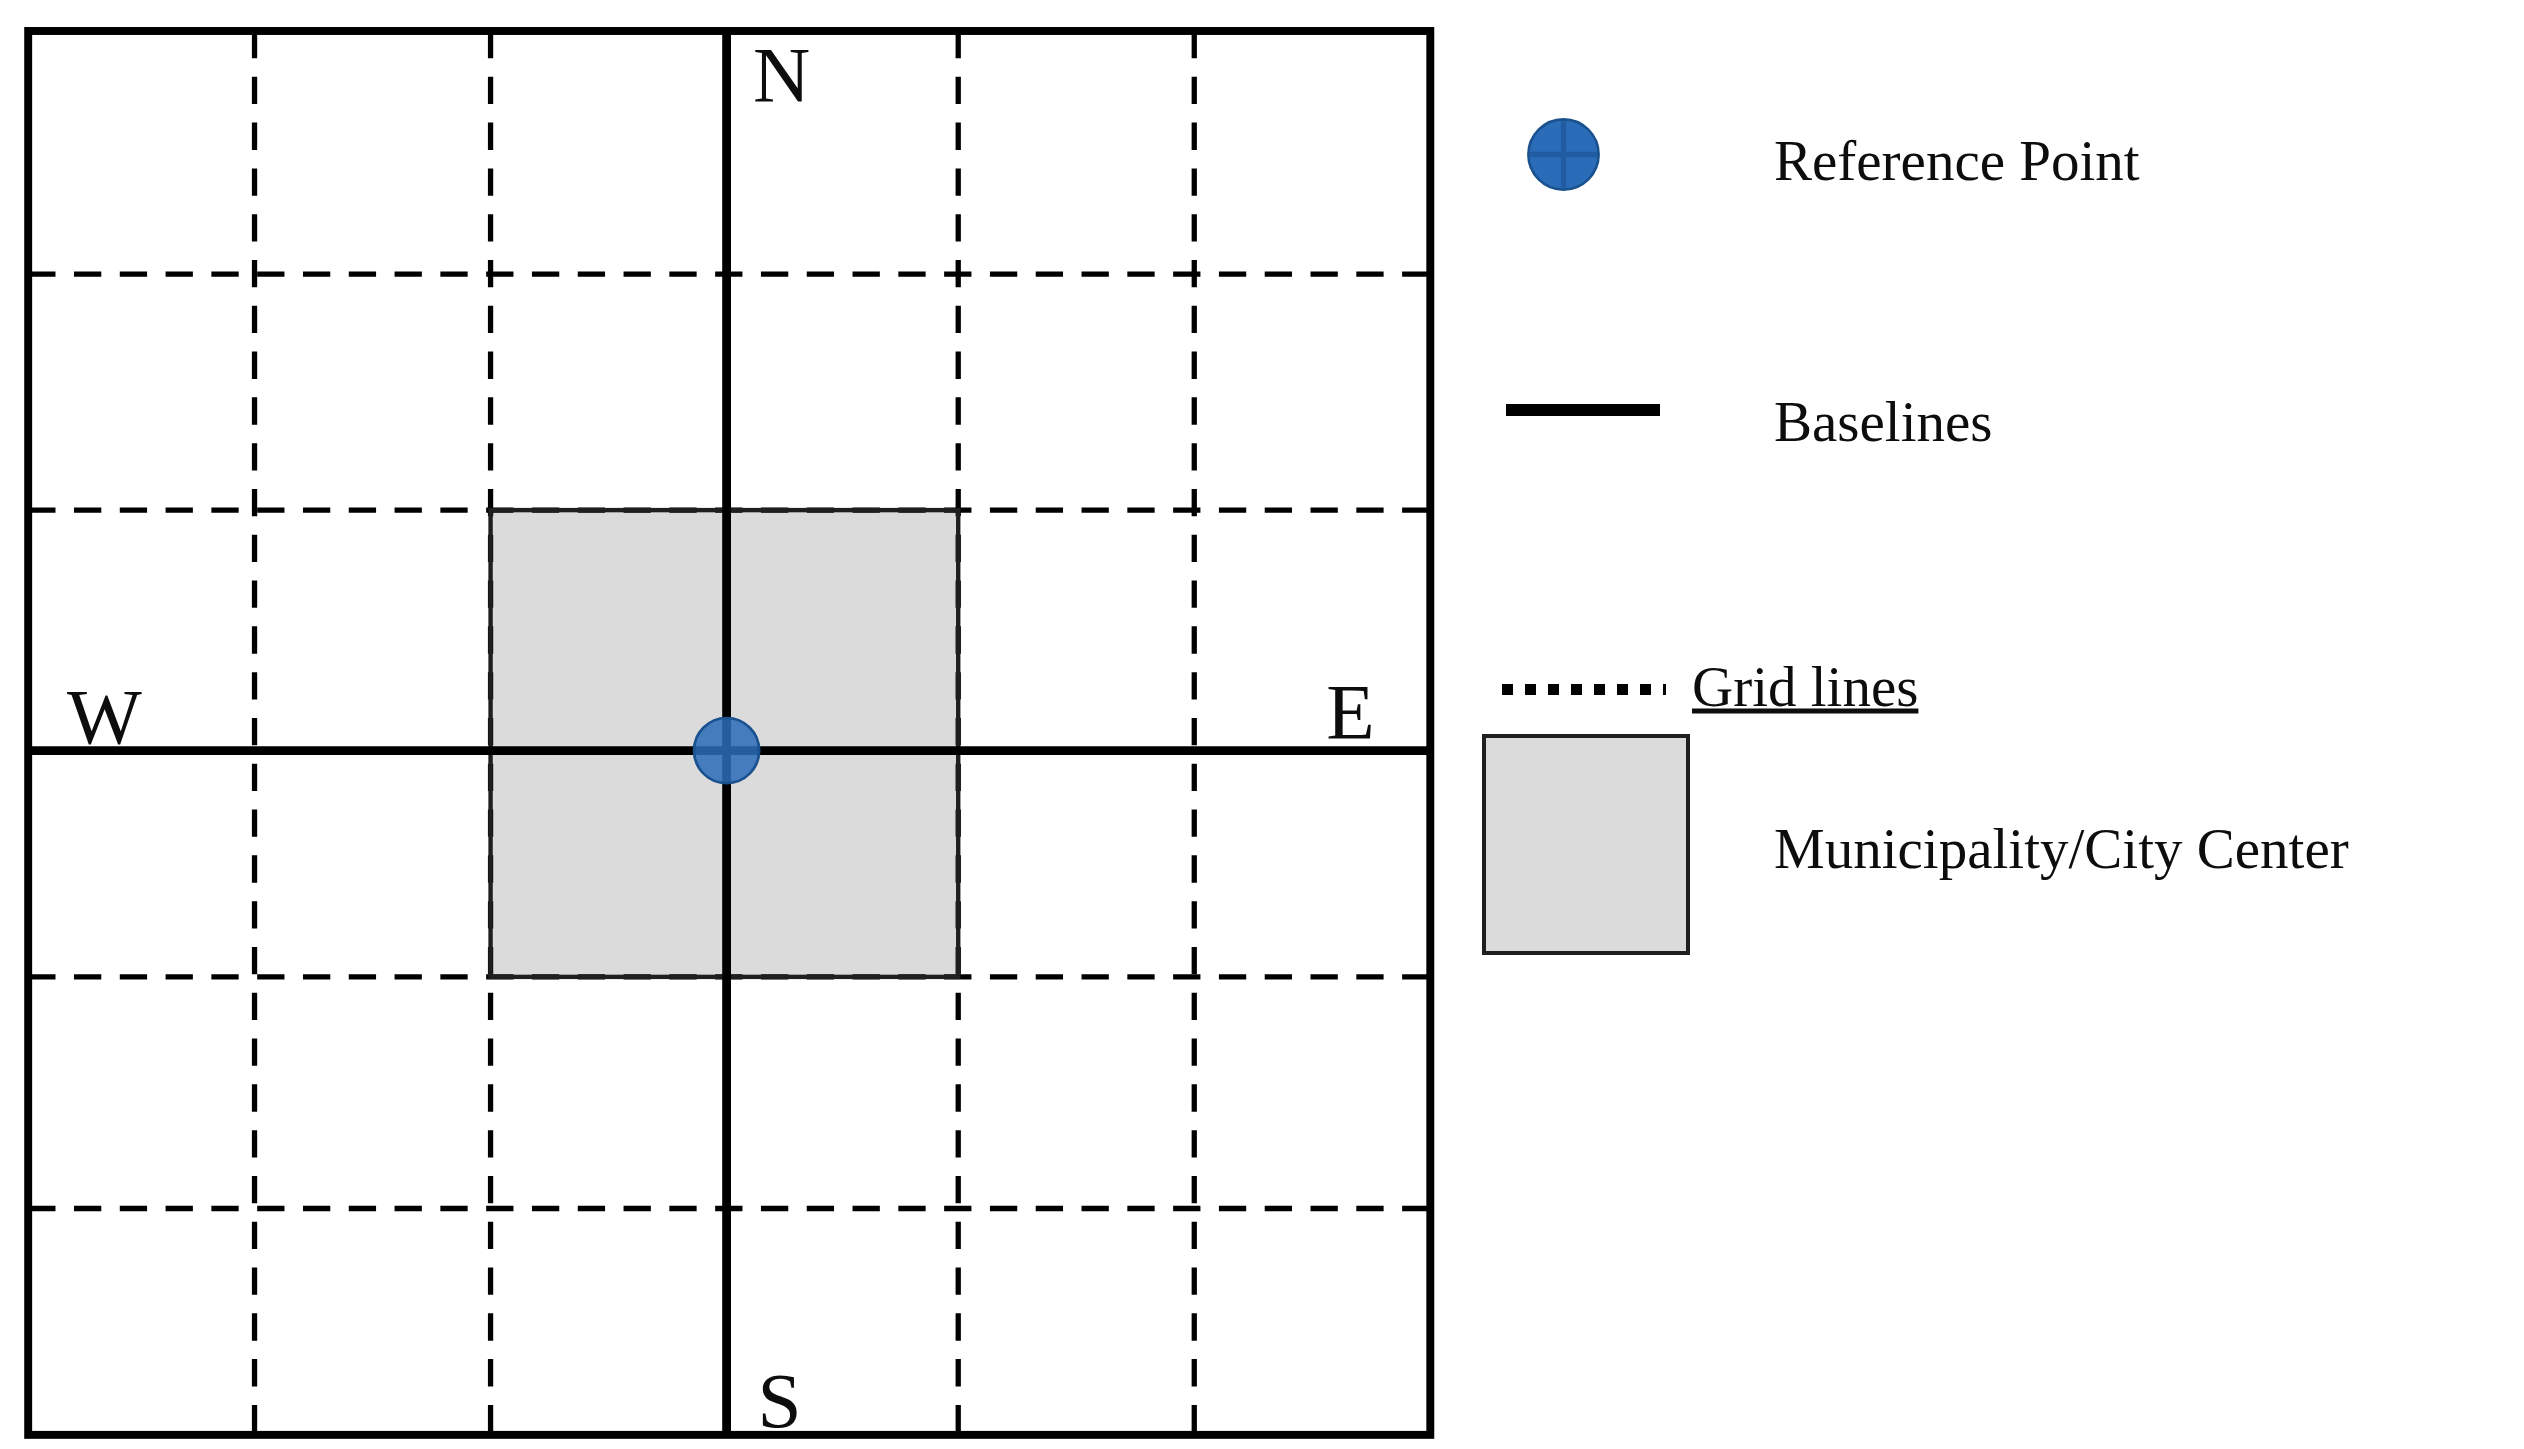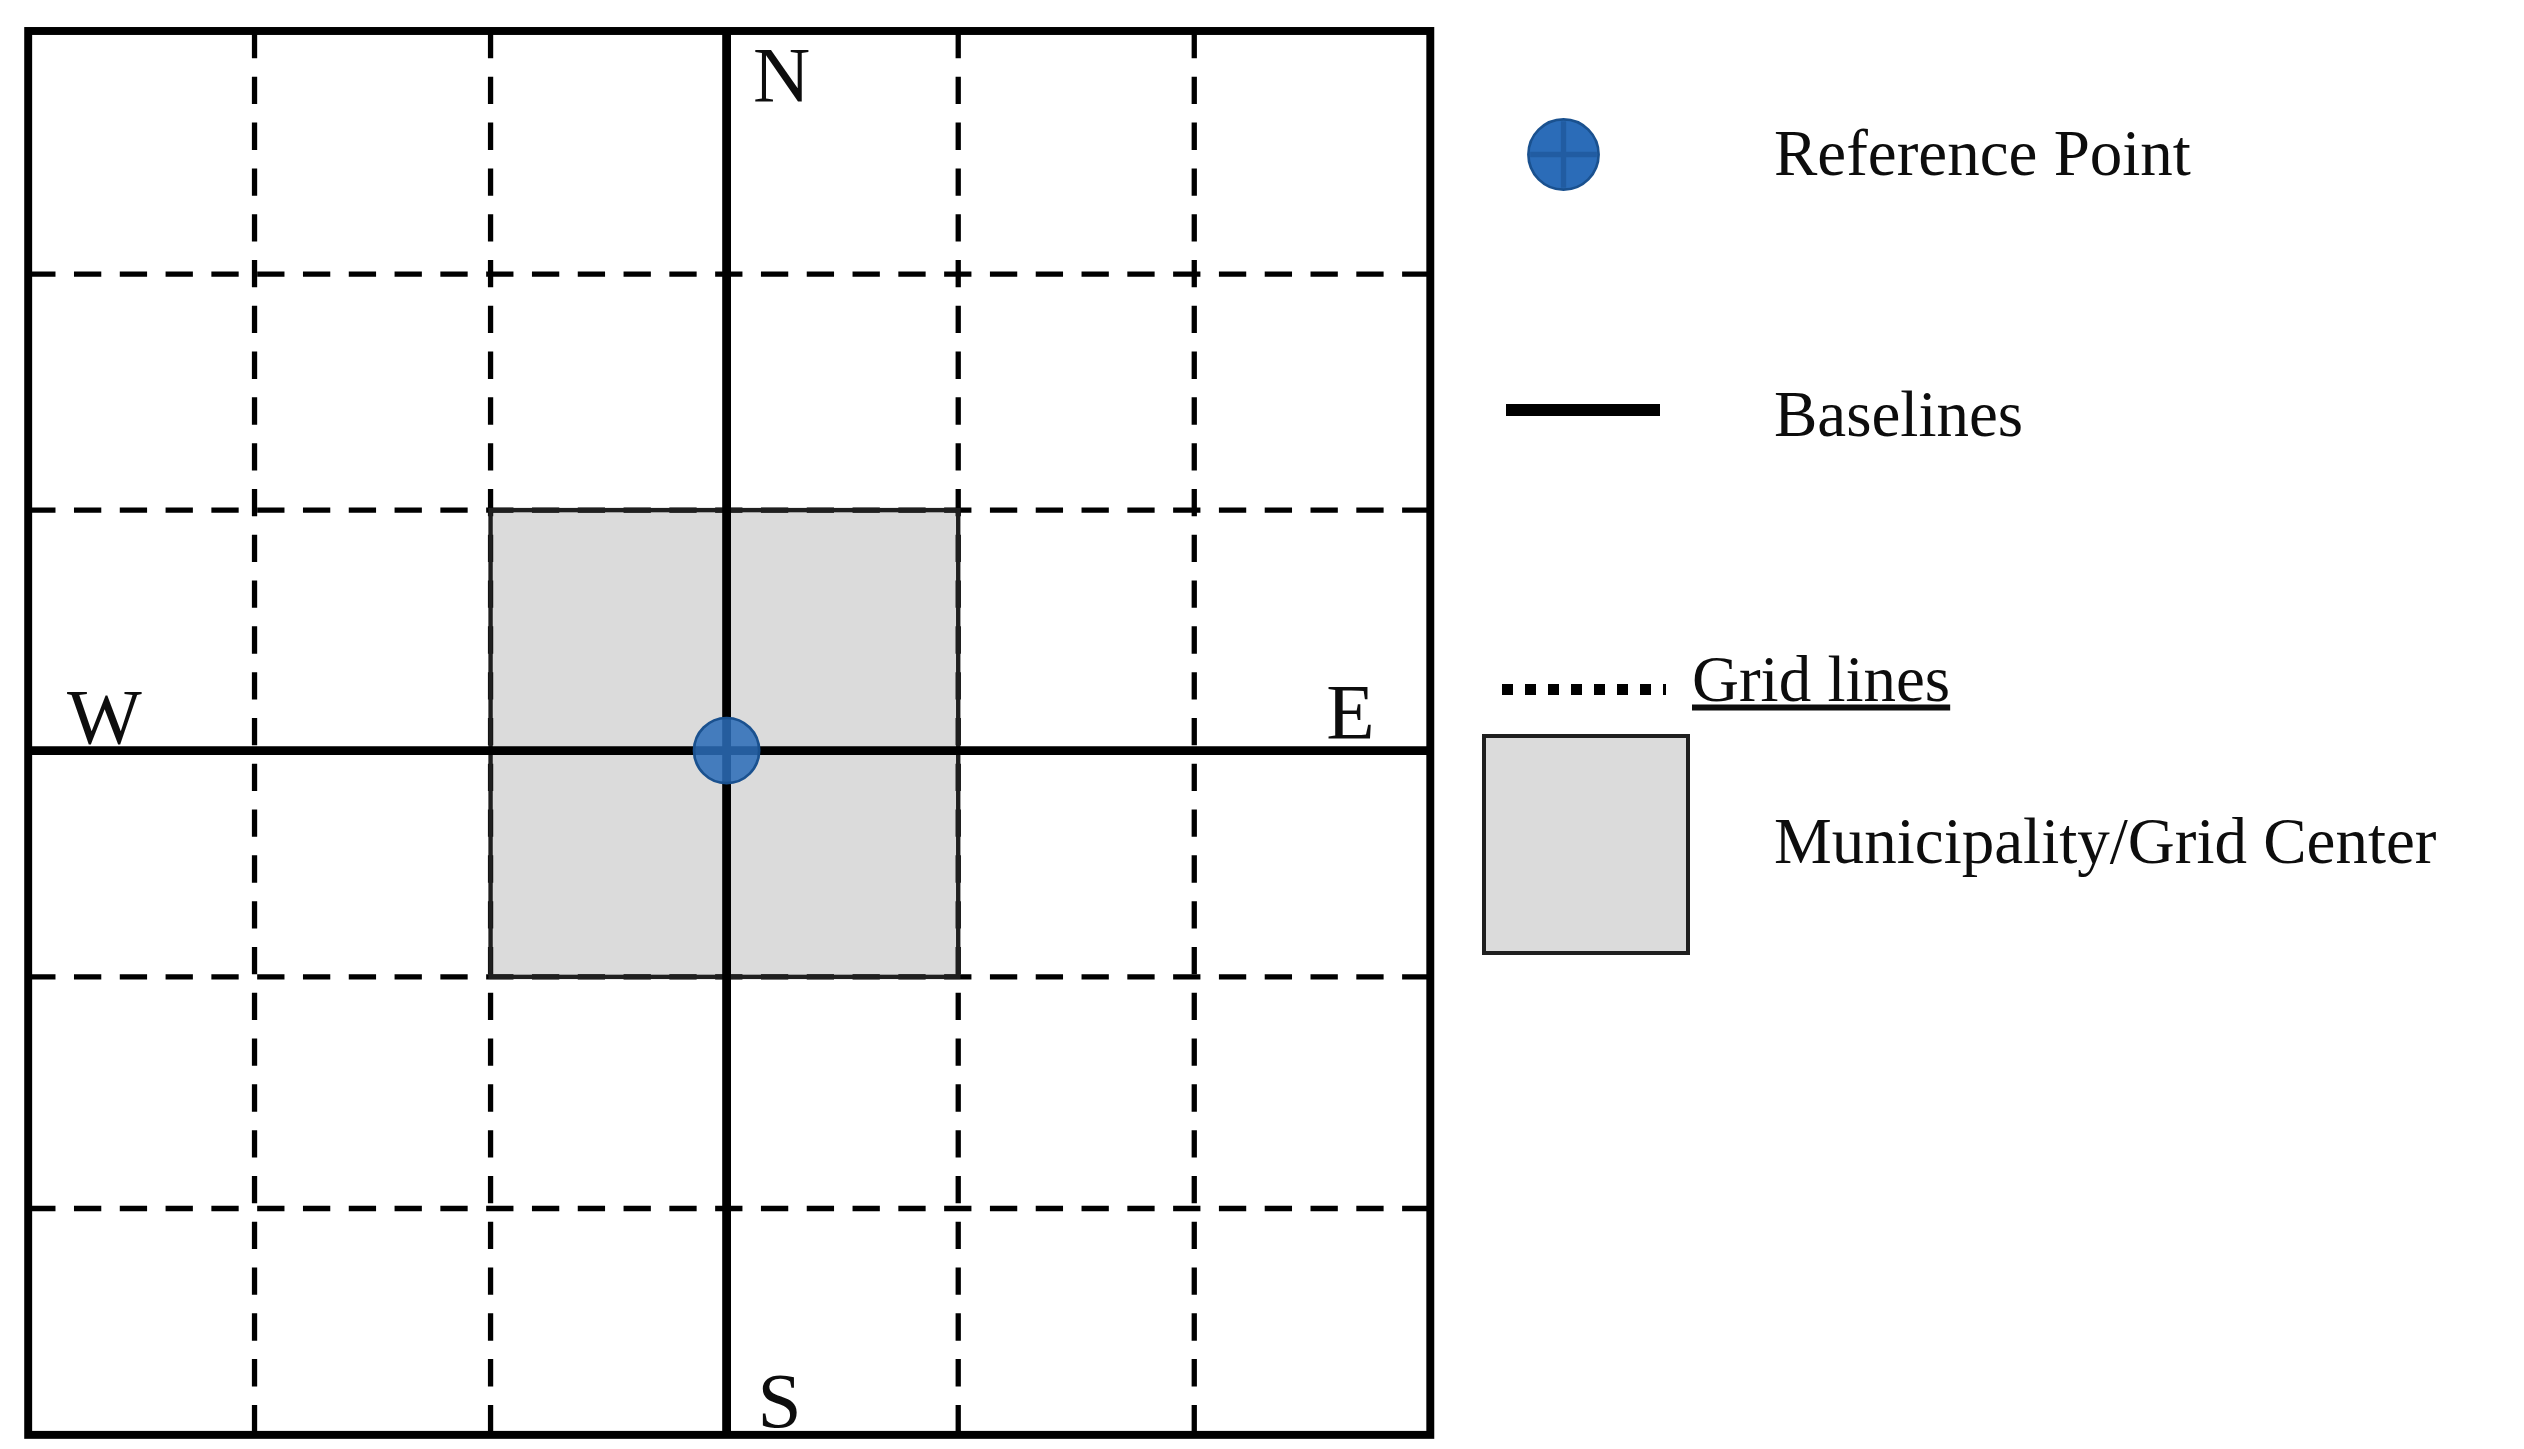--- a/index.html
+++ b/index.html
@@ -24,21 +24,21 @@
   .dashed-line{stroke:var(--line);stroke-width:6;stroke-dasharray:31 21;fill:none;}
   .outer-border{stroke:var(--line);stroke-width:9;fill:none;}
   .baseline{stroke:var(--line);stroke-width:10;fill:none;}
   .center-fill{fill:var(--gray);stroke:none;}
   .center-outline{fill:none;stroke:var(--gray-border);stroke-width:5;}
   .ref-dot{fill:var(--blue);fill-opacity:.86;stroke:var(--blue-edge);stroke-width:3;}
   .compass-label{font:400 90px "Liberation Serif","DejaVu Serif",serif;fill:var(--text);}
   
   .legend-label{
     position:absolute;transform:translateY(-50%);
-    font-size:65px;line-height:1;color:var(--text);white-space:nowrap;
+    font-size:57px;line-height:1;color:var(--text);white-space:nowrap;margin-top:7px;
   }
   .swatch{position:absolute;}
   .swatch-line{background:var(--line);}
   .swatch-dotted{
     background:repeating-linear-gradient(90deg,var(--line) 0 10.6px,transparent 10.6px 23px);
   }
   .swatch-area{
     background:var(--gray);
     border:4.4px solid var(--gray-border);
     box-sizing:border-box;
@@ -88,17 +88,17 @@
     </svg>
     <span class="legend-label" style="left:1774px;top:153px;">Reference Point</span>
 
     <div class="swatch swatch-line" style="left:1506px;top:404px;width:154px;height:12.3px;"></div>
     <span class="legend-label" style="left:1774px;top:414px;">Baselines</span>
 
     <div class="swatch swatch-dotted" style="left:1502px;top:684px;width:164px;height:10.6px;"></div>
     <span class="legend-label" style="left:1692px;top:679px;text-decoration:underline;">Grid lines</span>
 
     <div class="swatch swatch-area" style="left:1482px;top:734px;width:208px;height:221px;"></div>
-    <span class="legend-label" style="left:1774px;top:841px;">Municipality/Grid Center</span>
+    <span class="legend-label" style="left:1774px;top:841px;">Municipality/City Center</span>
   </div>
 
 </div>
 
 
 </body></html>

